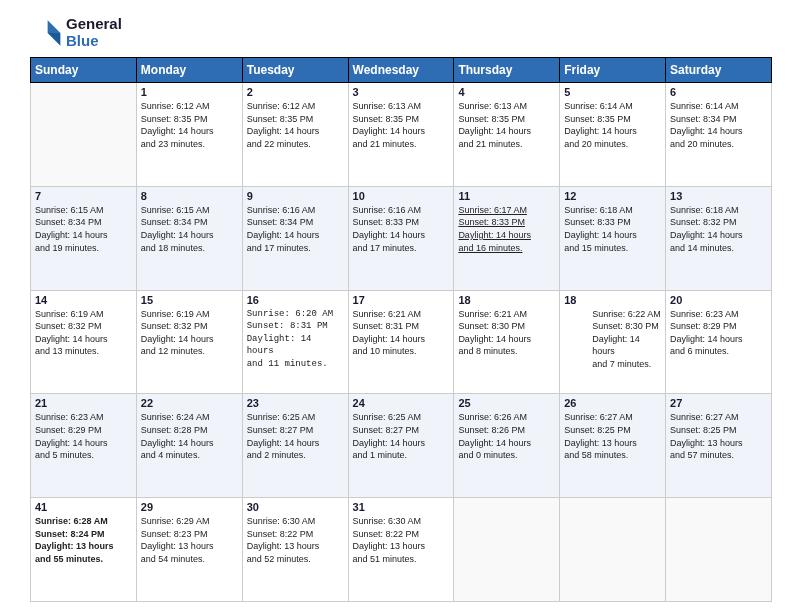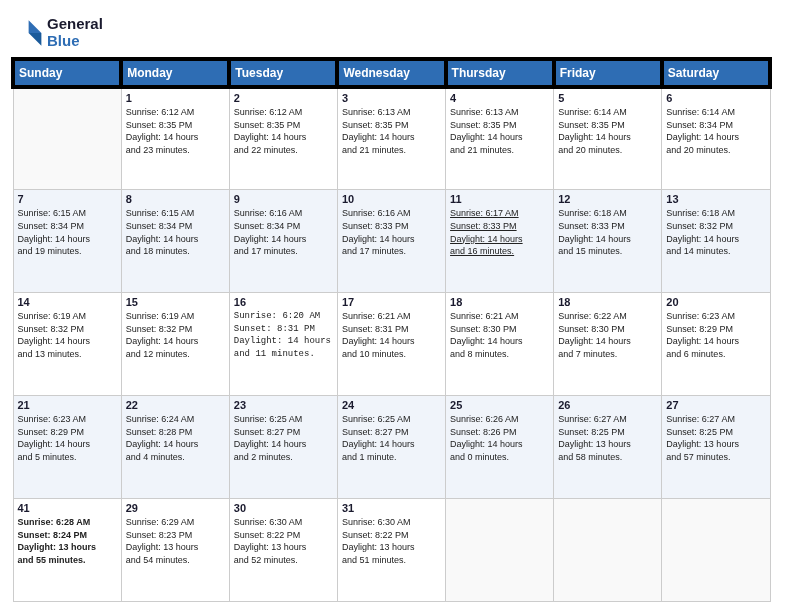--- a/index.html
+++ b/index.html
@@ -6,21 +6,21 @@
     body {
       font-family: Arial, sans-serif;
       background: #fff;
       width: 792px;
       height: 612px;
       overflow: hidden;
     }
     .page {
       width: 792px;
       height: 612px;
-      padding: 16px 20px 10px 11px;
+      padding: 16px 20px 10px 30px;
       display: flex;
       flex-direction: column;
     }
     .header {
       display: flex;
       justify-content: space-between;
       align-items: flex-start;
       margin-bottom: 8px;
     }
     .logo {
@@ -53,21 +53,21 @@
       width: 100%;
       table-layout: fixed;
     }
     .calendar th {
       background: #2e6db4;
       color: #fff;
       font-size: 12px;
       font-weight: bold;
       padding: 5px 4px;
       text-align: left;
-      border: 4px solid #000000;
+      border: 1px solid #000000;
     }
     .calendar td {
       border: 1px solid #ccc;
       vertical-align: top;
       padding: 3px 4px;
       font-size: 9.5px;
       color: #222;
       width: 14.28%;
       height: 88px;
     }
@@ -252,21 +252,21 @@
           </td>
           <td>
             <span class="day-number">18</span>
             <div class="cell-text" style="white-space: pre-line;">Sunrise: 6:21 AM
 Sunset: 8:30 PM
 Daylight: 14 hours
 and 8 minutes.</div>
           </td>
           <td>
             <span class="day-number">18</span>
-            <div class="cell-text" style="white-space: pre-line;">Sunrise: 6:22 AM
+            <div class="cell-text" style="white-space: pre-line; margin-left: 28px;">Sunrise: 6:22 AM
 Sunset: 8:30 PM
 Daylight: 14 hours
 and 7 minutes.</div>
           </td>
           <td>
             <span class="day-number">20</span>
             <div class="cell-text" style="white-space: pre-line;">Sunrise: 6:23 AM
 Sunset: 8:29 PM
 Daylight: 14 hours
 and 6 minutes.</div>

